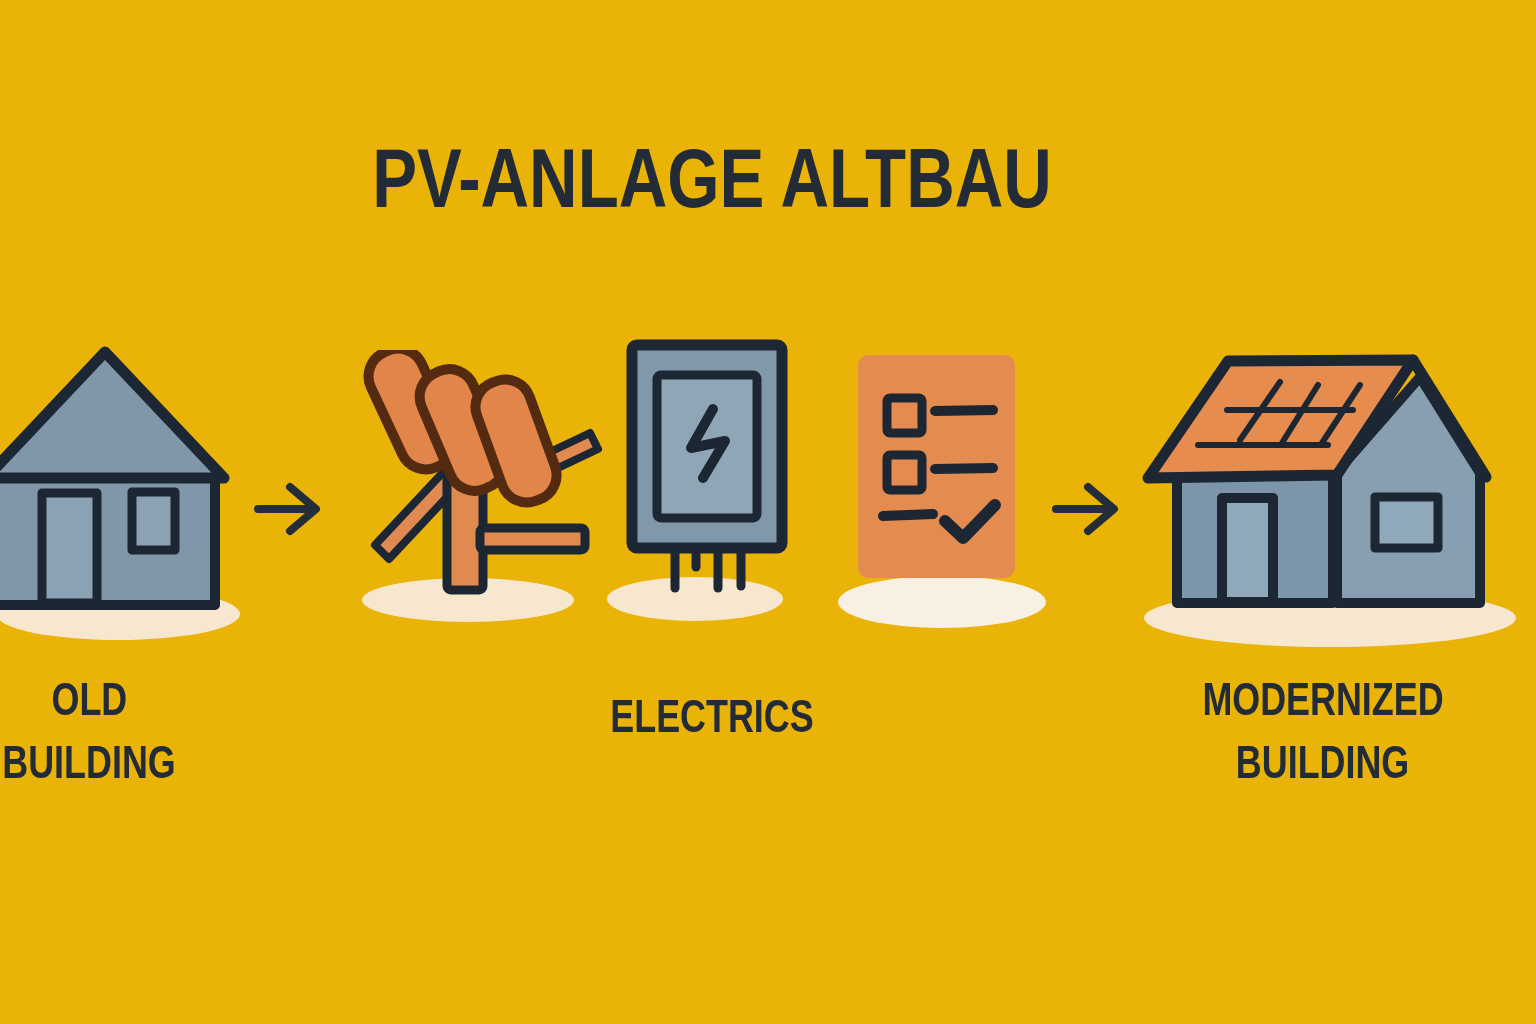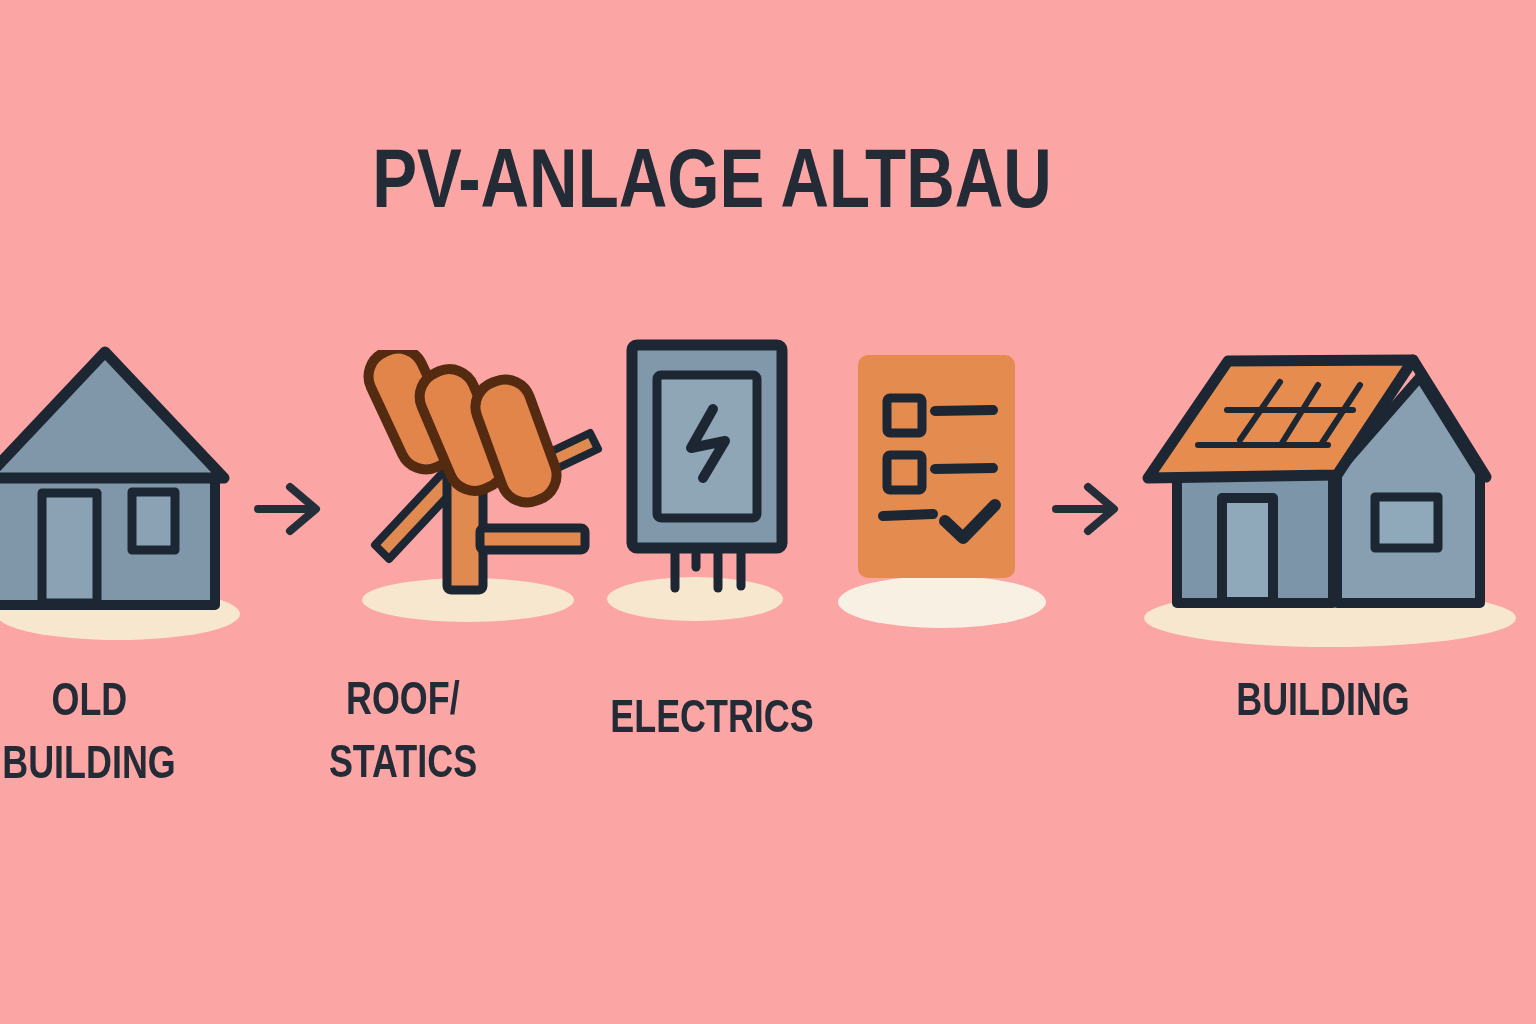--- a/index.html
+++ b/index.html
@@ -1,18 +1,18 @@
 <!DOCTYPE html>
 <html><head>
 <meta charset="utf-8">
 <style>
   html,body{margin:0;padding:0;background:#e9e9e9;}
   .canvas{
     position:relative;width:1536px;height:1024px;margin:0 auto;
-    background:#fca5a5;overflow:hidden;
+    background:#eab308;overflow:hidden;
     font-family:"Liberation Sans",sans-serif;
   }
   .title{
     position:absolute;top:130px;left:712px;transform:translateX(-50%);
     white-space:nowrap;
   }
   .title span{
     display:inline-block;transform:scaleX(0.80);transform-origin:center;
     font-size:84px;font-weight:bold;letter-spacing:0px;color:#232c36;
   }
@@ -118,27 +118,24 @@
     </g>
     <rect x="87" y="148" width="51" height="104" fill="#8fa8ba" stroke="#1d2733" stroke-width="10" stroke-linejoin="round"></rect>
     <rect x="240" y="147" width="63" height="51" fill="#8fa8ba" stroke="#1d2733" stroke-width="9" stroke-linejoin="round"></rect>
   </svg>
 
   <div class="step-label" style="left:89px;top:673px;">
     <span class="ln"><span>OLD</span></span>
     <span class="ln"><span>BUILDING</span></span>
   </div>
 
-  <div class="step-label" style="left:403px;top:672px;">
-    <span class="ln"><span>ROOF/</span></span>
-    <span class="ln"><span>STATICS</span></span>
-  </div>
 
   <div class="step-label" style="left:712px;top:690px;">
     <span class="ln"><span>ELECTRICS</span></span>
   </div>
 
 
   <div class="step-label" style="left:1323px;top:673px;">
+    <span class="ln"><span>MODERNIZED</span></span>
     <span class="ln"><span>BUILDING</span></span>
   </div>
 
 </div>
 
 </body></html>

